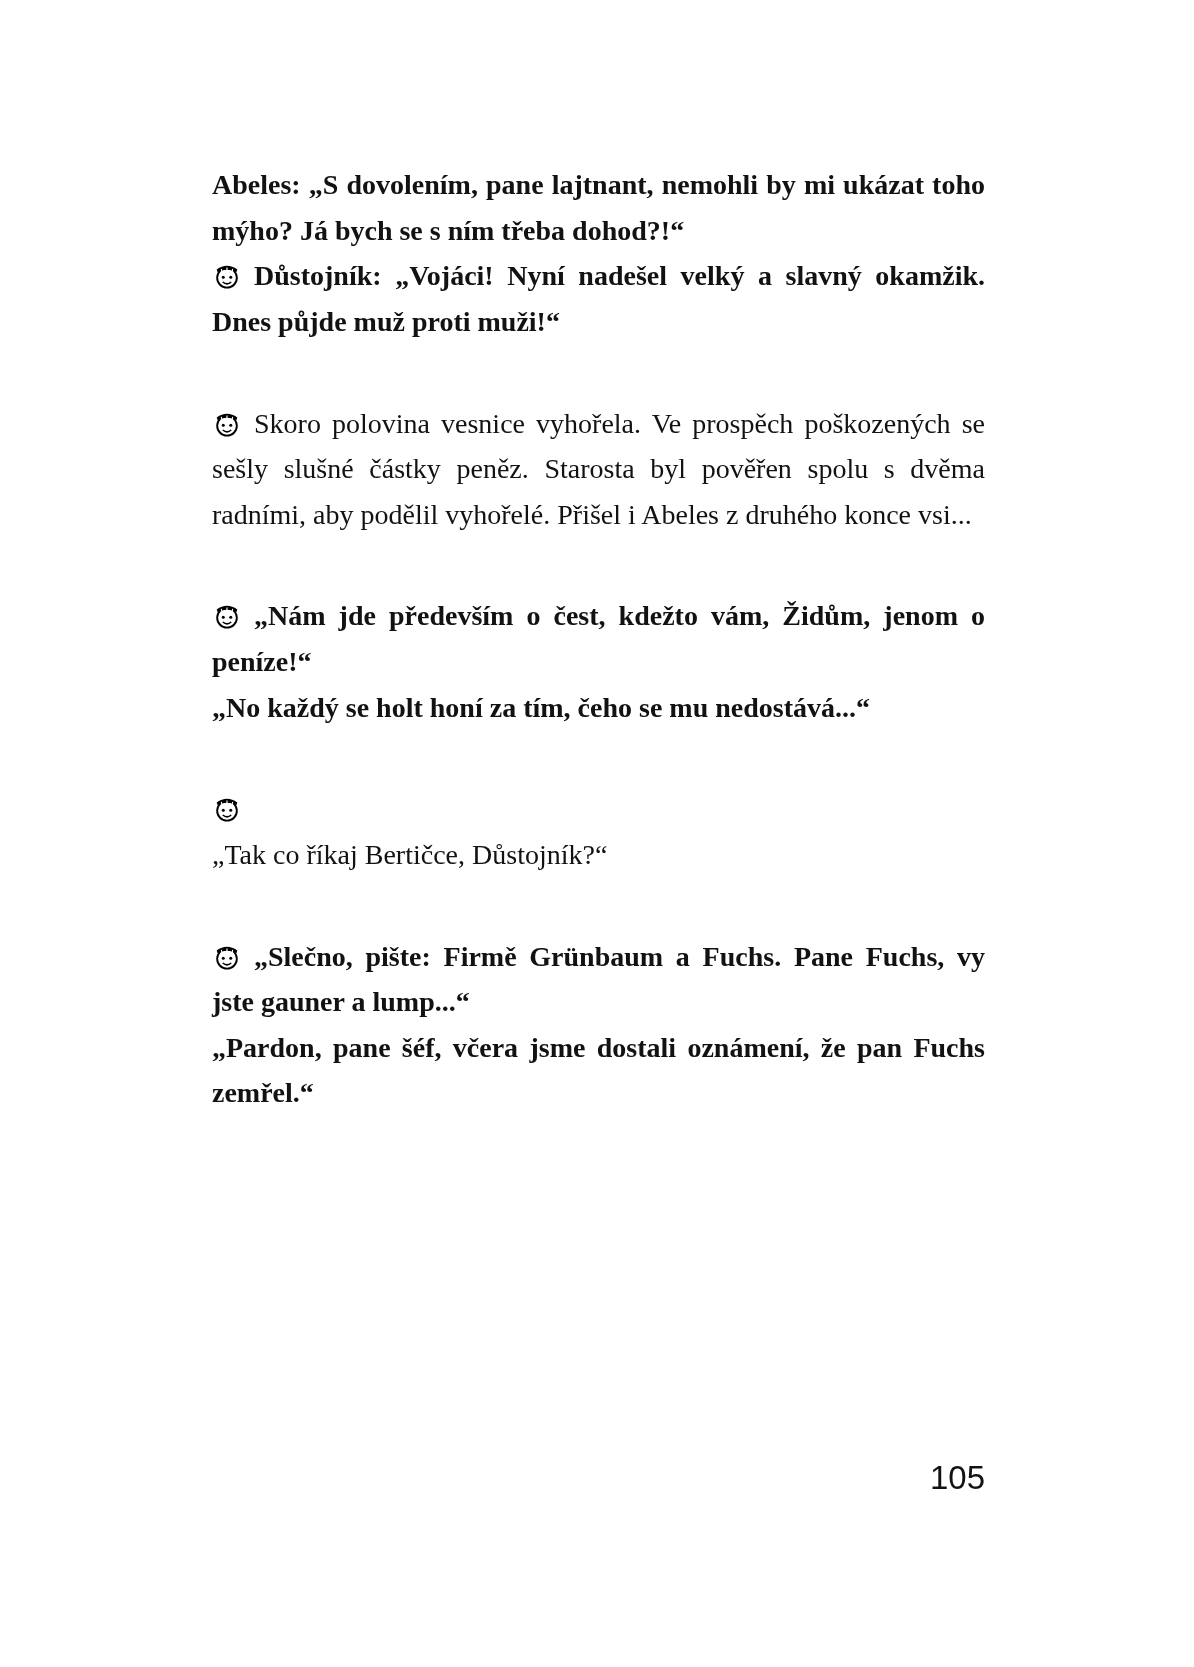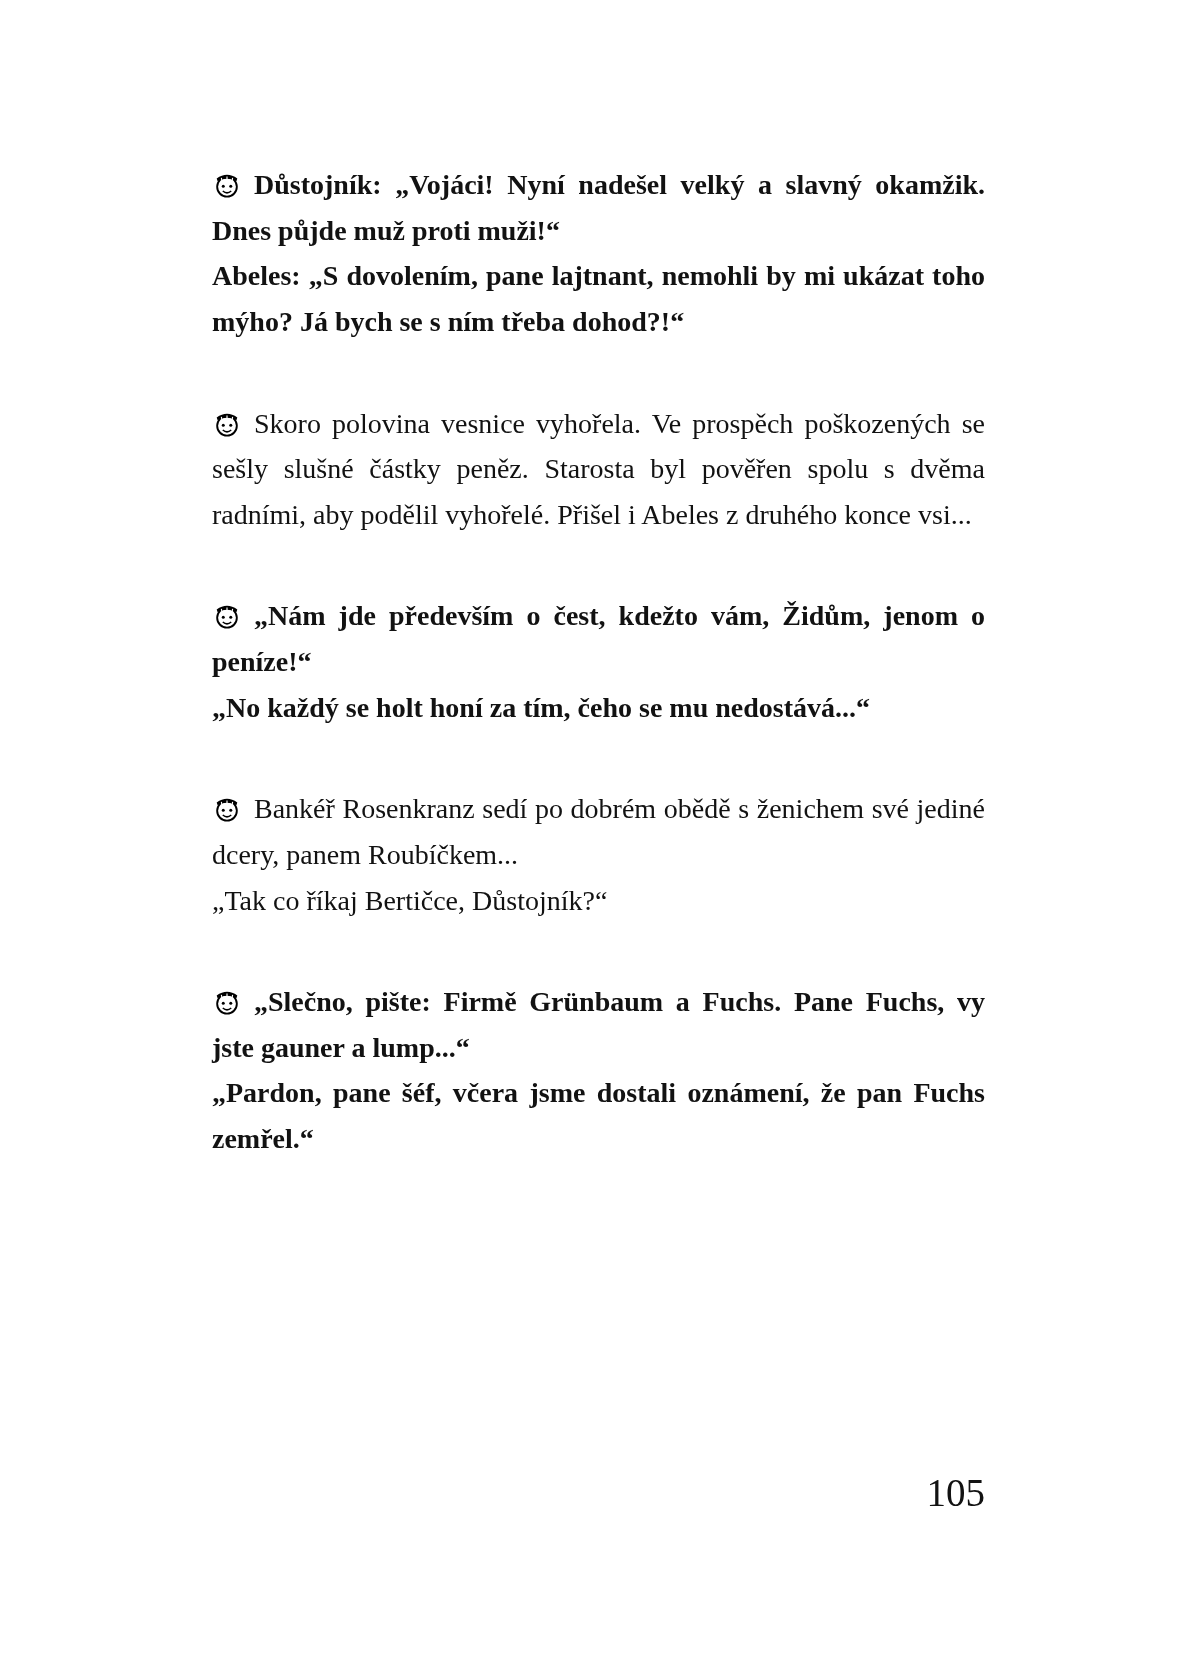--- a/index.html
+++ b/index.html
@@ -26,23 +26,23 @@
     display: inline-block;
     width: 30px;
     height: 30px;
     margin-right: 12px;
     vertical-align: -5px;
   }
   .glyph svg { width: 30px; height: 30px; display: block; }
   .page-number {
     position: absolute;
     right: 209px;
-    bottom: 152px;
-    font-size: 39px;
-    font-family: Liberation Serif, serif;
+    bottom: 170px;
+    font-size: 33px;
+    font-family: Liberation Sans, sans-serif;
     color: #121212;
   }
   .defs { position: absolute; width: 0; height: 0; overflow: hidden; }
 </style>
 </head>
 <body>
 
 <svg class="defs" xmlns="http://www.w3.org/2000/svg">
   <symbol id="jester-face" viewBox="0 0 32 32">
     <circle cx="16" cy="19" r="10.5" fill="none" stroke="#000" stroke-width="2"></circle>
@@ -52,43 +52,43 @@
     <line x1="22" y1="9.5" x2="21.5" y2="12.5" stroke="#fff" stroke-width="1.2"></line>
     <circle cx="12" cy="18.5" r="1.6" fill="#000"></circle>
     <circle cx="20" cy="18.5" r="1.6" fill="#000"></circle>
     <path d="M11.5 23.5 Q16 27.5 20.5 23.5" fill="none" stroke="#000" stroke-width="1.6"></path>
   </symbol>
 </svg>
 
 <div class="page">
 
   <div class="joke bold">
+    <p>Abeles: „S dovolením, pane lajtnant, nemohli by mi ukázat toho mýho? Já bych se s ním třeba dohod?!“</p>
     <p><span class="glyph"><svg>
             <use href="#jester-face"></use>
           </svg></span><span>Důstojník: „Vojáci! Nyní nadešel velký a slavný okamžik. Dnes půjde muž proti muži!“</span></p>
-    <p>Abeles: „S dovolením, pane lajtnant, nemohli by mi ukázat toho mýho? Já bych se s ním třeba dohod?!“</p>
   </div>
 
   <div class="joke">
     <p><span class="glyph"><svg>
             <use href="#jester-face"></use>
           </svg></span><span>Skoro polovina vesnice vyhořela. Ve prospěch poškozených se sešly slušné částky peněz. Starosta byl pověřen spolu s dvěma radními, aby podělil vyhořelé. Přišel i Abeles z druhého konce vsi...</span></p>
   </div>
 
   <div class="joke bold">
     <p><span class="glyph"><svg>
             <use href="#jester-face"></use>
           </svg></span><span>„Nám jde především o čest, kdežto vám, Židům, jenom o peníze!“</span></p>
     <p>„No každý se holt honí za tím, čeho se mu nedostává...“</p>
   </div>
 
   <div class="joke">
     <p><span class="glyph"><svg>
             <use href="#jester-face"></use>
-          </svg></span><span>Bankéř Rosenkranz sedí po dobrém obědě s ženichem své jediné dcery, panem Roubíčkem...</span></p>
+          </svg></span></p>
     <p>„Tak co říkaj Bertičce, Důstojník?“</p>
   </div>
 
   <div class="joke bold">
     <p><span class="glyph"><svg>
             <use href="#jester-face"></use>
           </svg></span><span>„Slečno, pište: Firmě Grünbaum a Fuchs. Pane Fuchs, vy jste gauner a lump...“</span></p>
     <p>„Pardon, pane šéf, včera jsme dostali oznámení, že pan Fuchs zemřel.“</p>
   </div>
 

